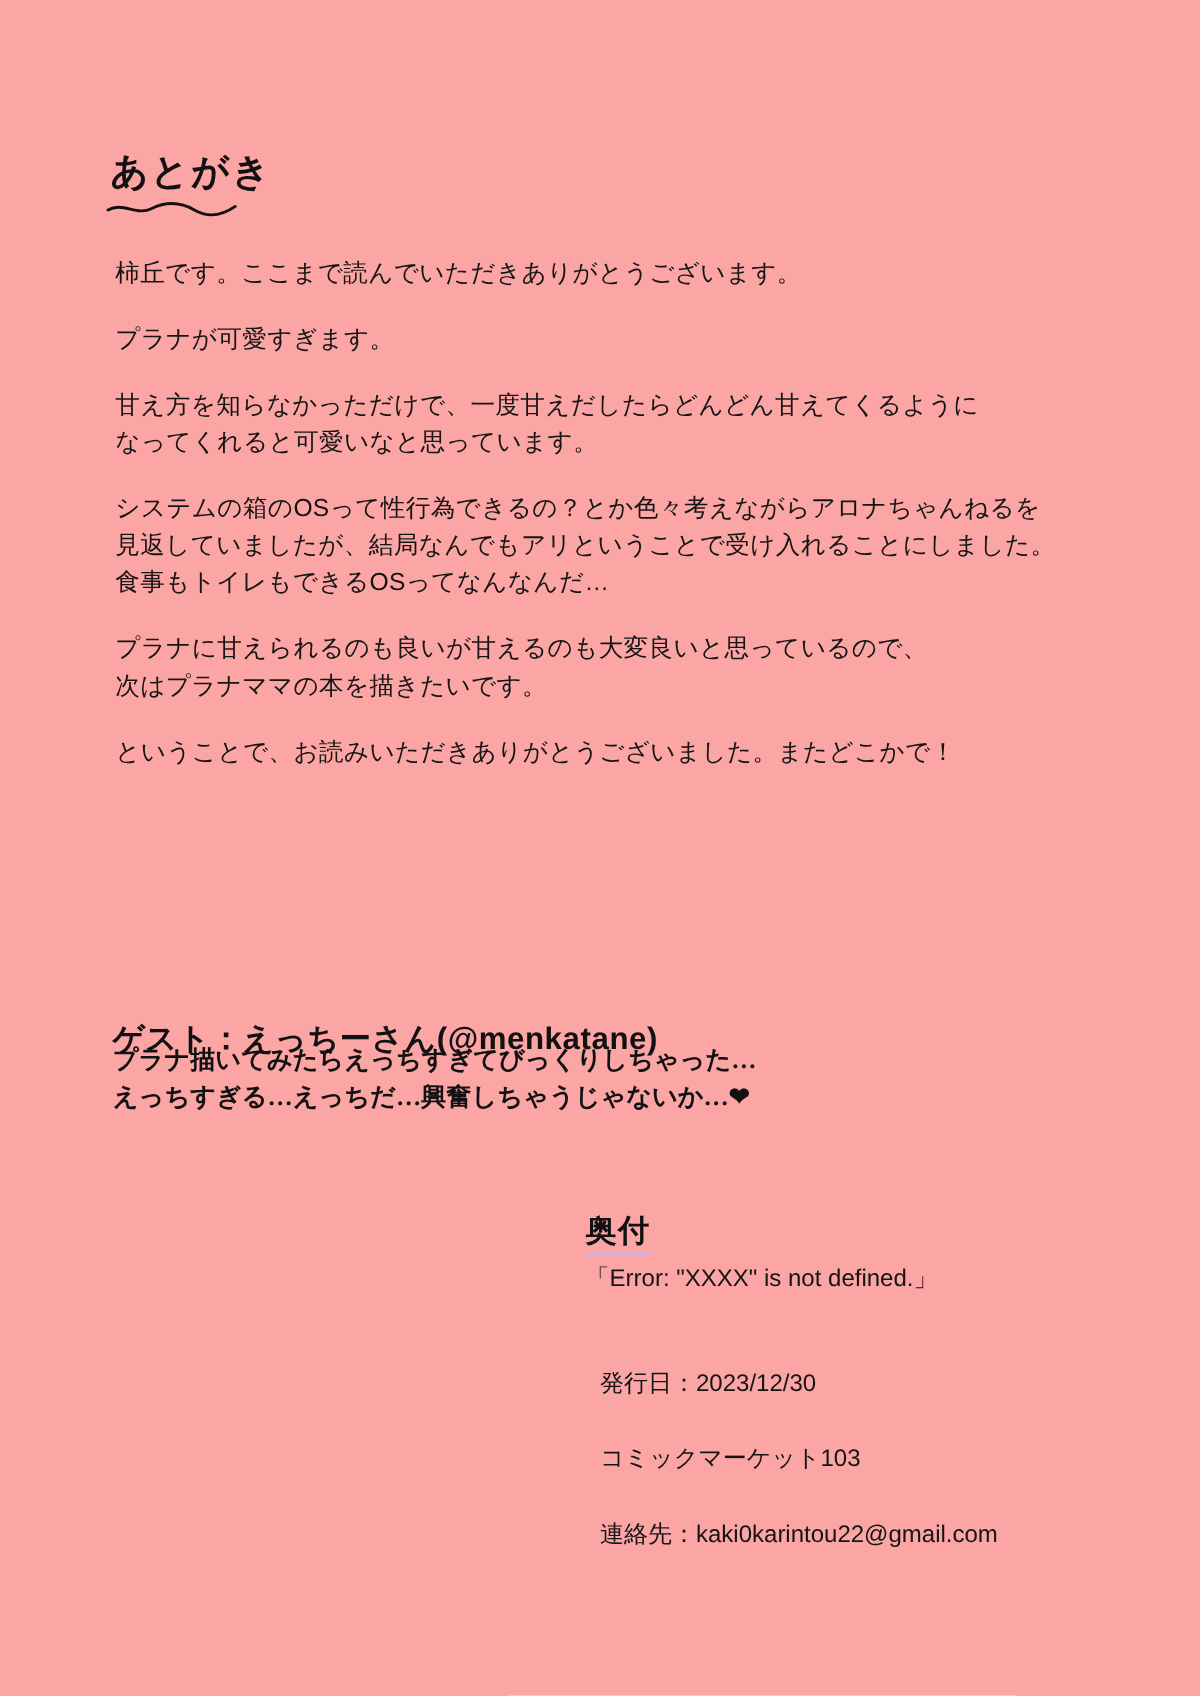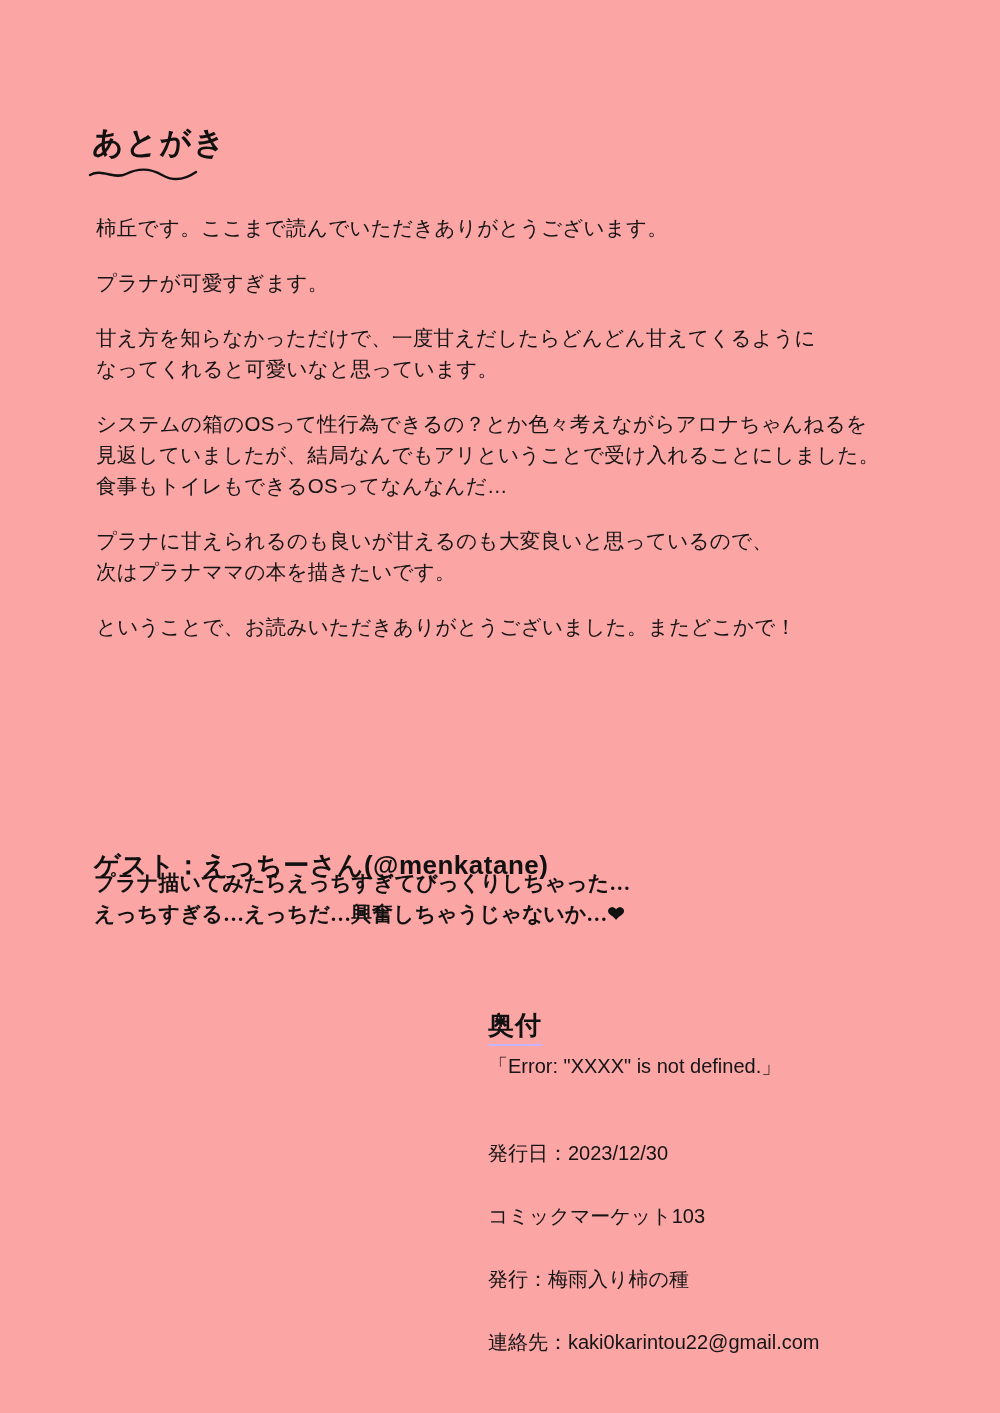--- a/index.html
+++ b/index.html
@@ -105,21 +105,21 @@
     color: #141414;
   }
   .colophon-lines {
     margin-top: 26px;
     font-size: 20px;
     line-height: 31.5px;
     font-weight: 500;
     color: #141414;
     white-space: pre-line;
   }
-  .colophon-line { display: block; }
+  .colophon-line { display: block; margin-left: 12px; }
 </style>
 </head>
 <body>
 
 <div class="page">
 
   <div class="afterword-heading">あとがき</div>
 
   <svg class="heading-underline" viewBox="0 0 110 16">
     <path d="M2 9 C 14 2, 26 14, 38 8 S 62 2, 74 9 S 98 13, 108 6" fill="none" stroke="#111111" stroke-width="2.4" stroke-linecap="round"></path>
@@ -142,20 +142,19 @@
 
   <div class="guest-text">プラナ描いてみたらえっちすぎてびっくりしちゃった…
 えっちすぎる…えっちだ…興奮しちゃうじゃないか…❤</div>
 
   <div class="colophon">
     <div class="colophon-title">奥付</div>
     <div class="colophon-error">「Error: "XXXX" is not defined.」</div>
     <div class="colophon-lines">
       <span class="colophon-line">発行日：2023/12/30</span>
       <span class="colophon-line">コミックマーケット103</span>
-      <span class="colophon-line">発行：梅雨入り柿の種</span>
       <span class="colophon-line">連絡先：kaki0karintou22@gmail.com</span>
       
       
     </div>
   </div>
 
 </div>
 
 </body></html>

